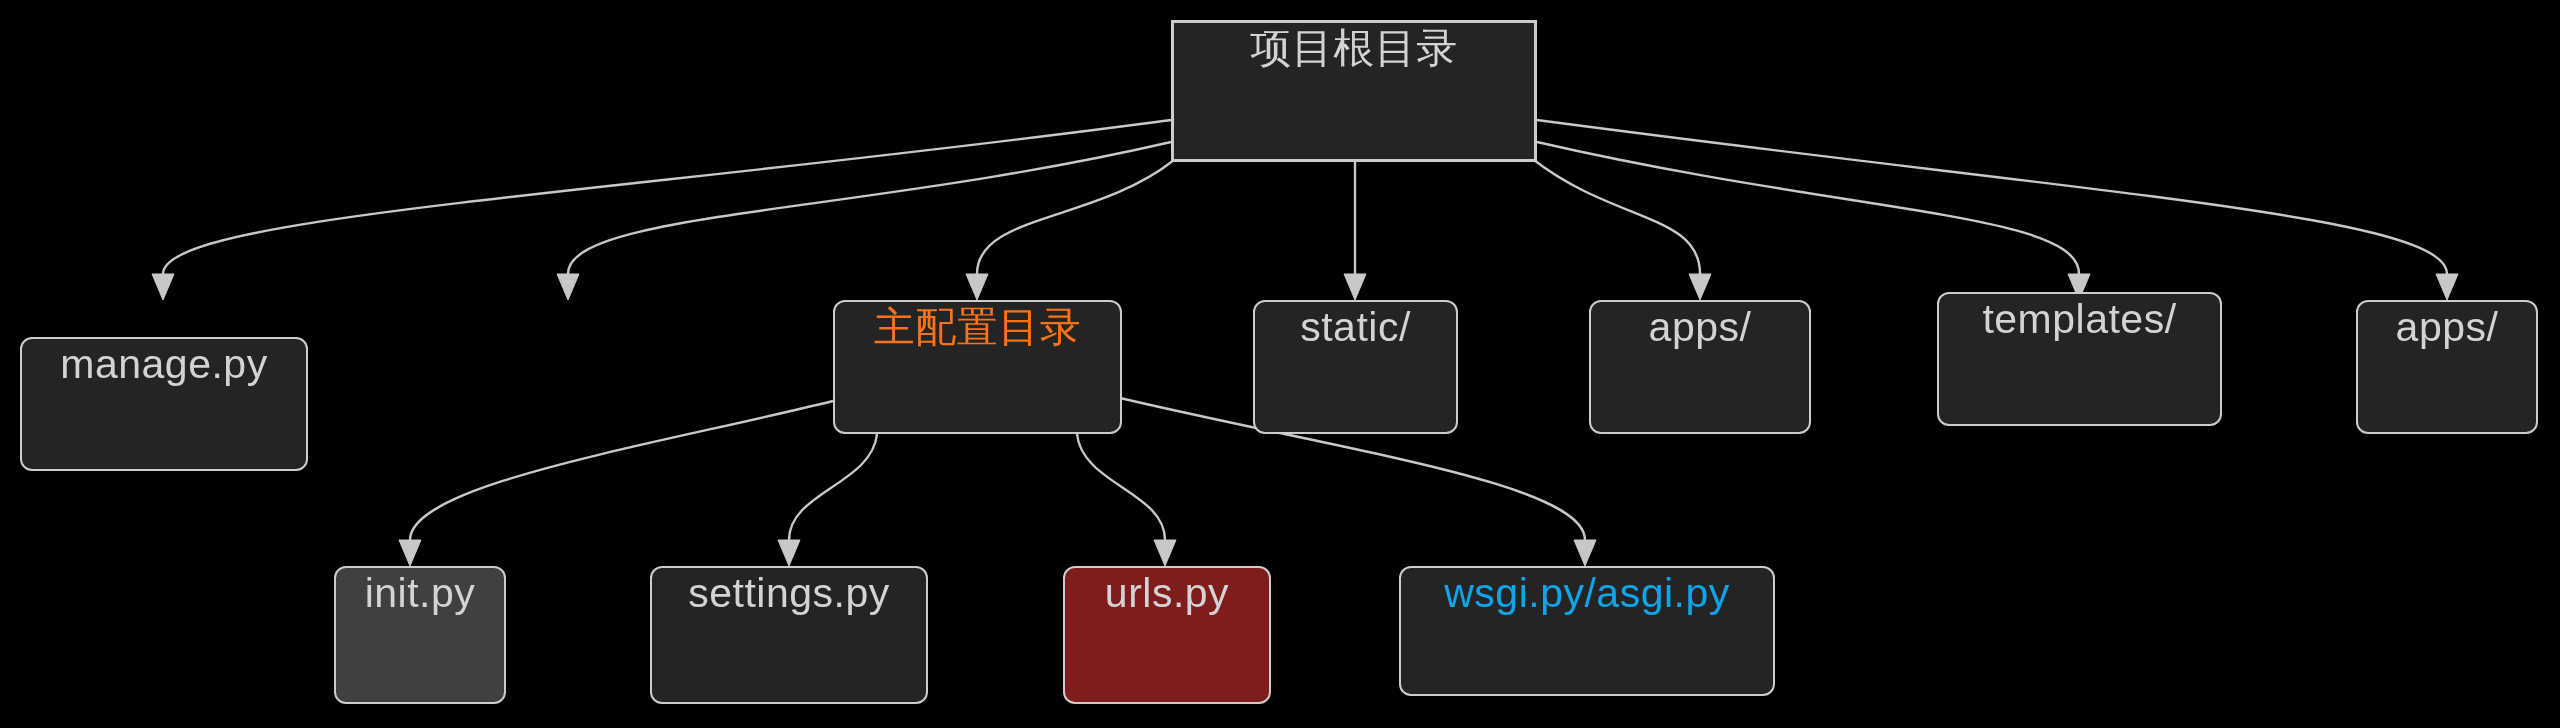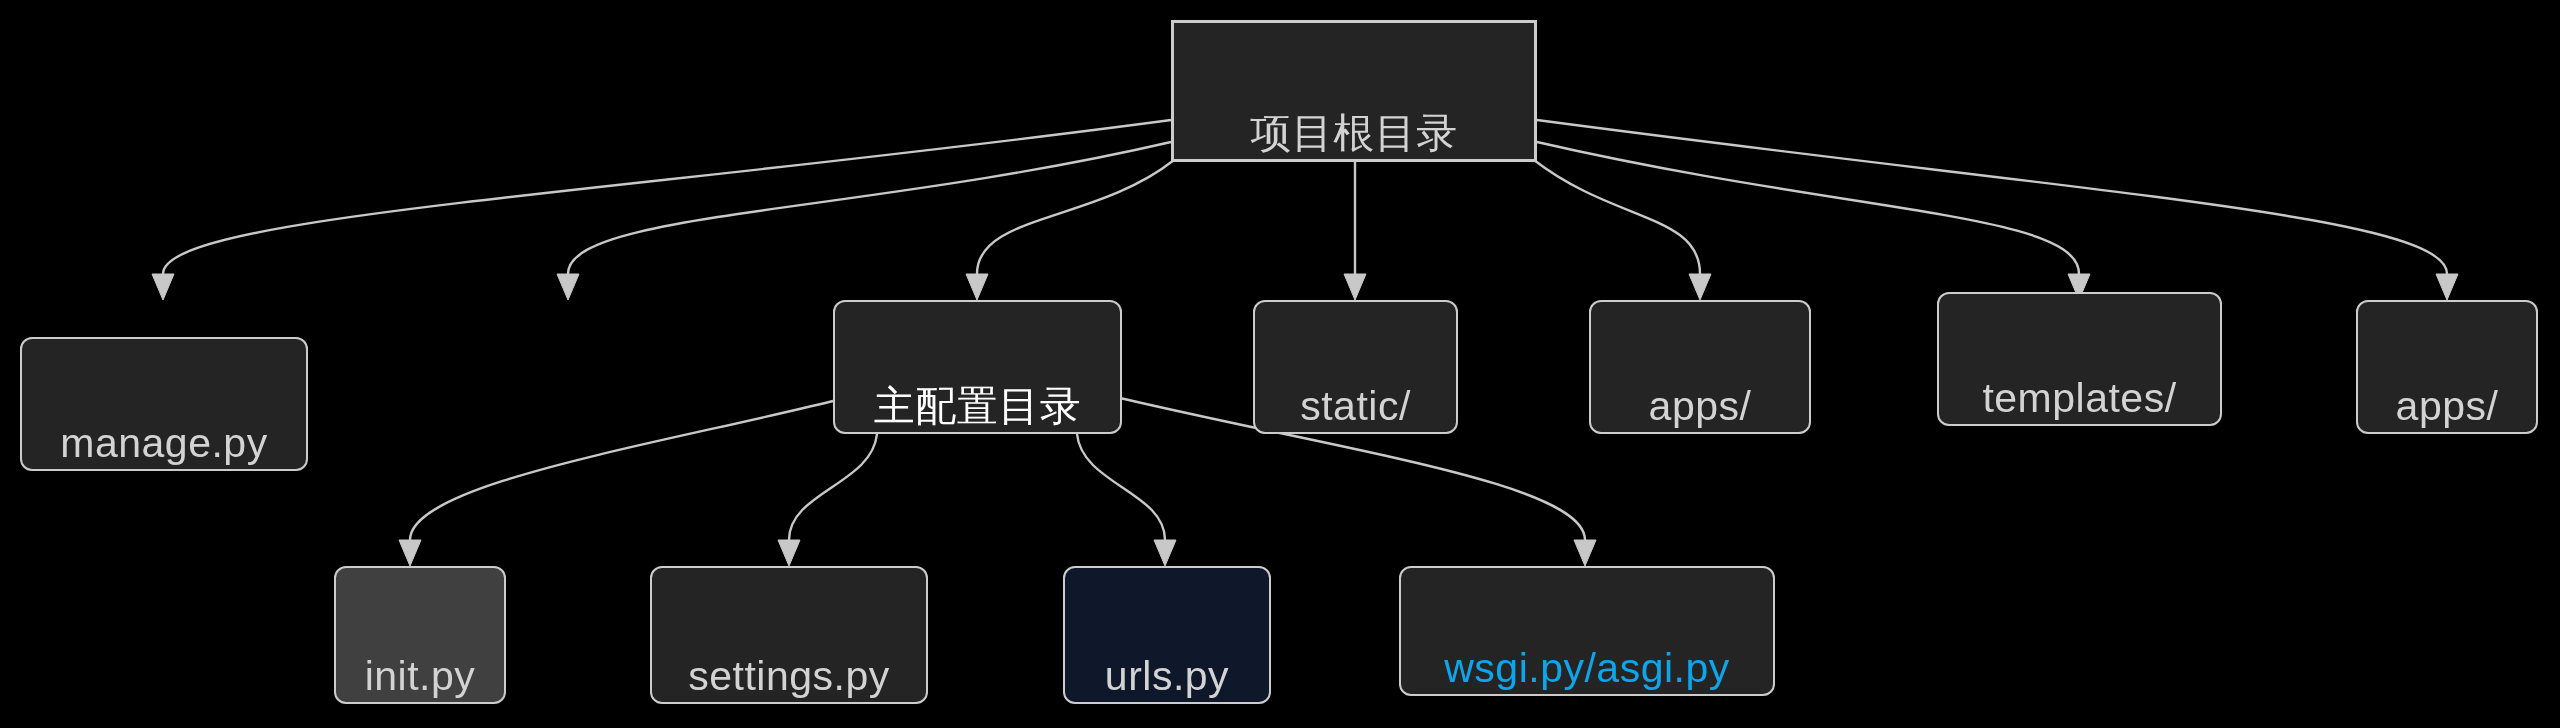--- a/index.html
+++ b/index.html
@@ -26,21 +26,21 @@
   .node {
     position: absolute;
     box-sizing: border-box;
     background: #242424;
     border: 2.5px solid #cccccc;
     border-radius: 12px;
     color: #d3d3d3;
     font-size: 41px;
     line-height: 1.25;
     display: flex;
-    align-items: flex-end;
+    align-items: flex-start;
     justify-content: center;
     text-align: center;
     white-space: nowrap;
     letter-spacing: 0.5px;
   }
   .node.square {
     border-radius: 0;
     border-width: 3px;
   }
   .edge-path {
@@ -81,40 +81,40 @@
       <polygon points="1165,566 1154,540 1176,540" class="arrowhead" fill="#c8c8c8"></polygon>
       <path d="M 1120,398 C 1350,452 1585,484 1585,540" class="edge-path" stroke="#c8c8c8"></path>
       <polygon points="1585,566 1574,540 1596,540" class="arrowhead" fill="#c8c8c8"></polygon>
     </svg>
 <div class="node square" style="left: 1171px; top: 20px; width: 366px; height: 142px; background: rgb(36, 36, 36); border-color: rgb(204, 204, 204); color: rgb(211, 211, 211);">
       <span>项目根目录</span>
     </div>
     <div class="node" style="left: 20px; top: 300px; width: 288px; height: 134px; background: rgb(36, 36, 36); border-color: rgb(204, 204, 204); color: rgb(211, 211, 211); margin-top: 37px;">
       <span>manage.py</span>
     </div>
-    <div class="node" style="left: 833px; top: 300px; width: 289px; height: 134px; background: rgb(36, 36, 36); border-color: rgb(204, 204, 204); color: #ffffff;">
+    <div class="node" style="left: 833px; top: 300px; width: 289px; height: 134px; background: rgb(36, 36, 36); border-color: rgb(204, 204, 204); color: #f97316;">
       <span>主配置目录</span>
     </div>
     <div class="node" style="left: 1253px; top: 300px; width: 205px; height: 134px; background: rgb(36, 36, 36); border-color: rgb(204, 204, 204); color: rgb(211, 211, 211);">
       <span>static/</span>
     </div>
     <div class="node" style="left: 1589px; top: 300px; width: 222px; height: 134px; background: rgb(36, 36, 36); border-color: rgb(204, 204, 204); color: rgb(211, 211, 211);">
       <span>apps/</span>
     </div>
     <div class="node" style="left: 1937px; top: 292px; width: 285px; height: 134px; background: rgb(36, 36, 36); border-color: rgb(204, 204, 204); color: rgb(211, 211, 211);">
       <span>templates/</span>
     </div>
     <div class="node" style="left: 2356px; top: 300px; width: 182px; height: 134px; background: rgb(36, 36, 36); border-color: rgb(204, 204, 204); color: rgb(211, 211, 211);">
       <span>apps/</span>
     </div>
     <div class="node" style="left: 310px; top: 566px; width: 172px; height: 138px; background: #404040; border-color: rgb(204, 204, 204); color: rgb(211, 211, 211); margin-left: 24px;">
       <span>init.py</span>
     </div>
     <div class="node" style="left: 650px; top: 566px; width: 278px; height: 138px; background: rgb(36, 36, 36); border-color: rgb(204, 204, 204); color: rgb(211, 211, 211);">
       <span>settings.py</span>
     </div>
-    <div class="node" style="left: 1063px; top: 566px; width: 208px; height: 138px; background: #0f172a; border-color: rgb(204, 204, 204); color: rgb(211, 211, 211);">
+    <div class="node" style="left: 1063px; top: 566px; width: 208px; height: 138px; background: #7f1d1d; border-color: rgb(204, 204, 204); color: rgb(211, 211, 211);">
       <span>urls.py</span>
     </div>
     <div class="node" style="left: 1399px; top: 566px; width: 376px; height: 130px; background: rgb(36, 36, 36); border-color: rgb(204, 204, 204); color: #0ea5e9;">
       <span>wsgi.py/asgi.py</span>
     </div>
   </div>
 
 </body></html>

